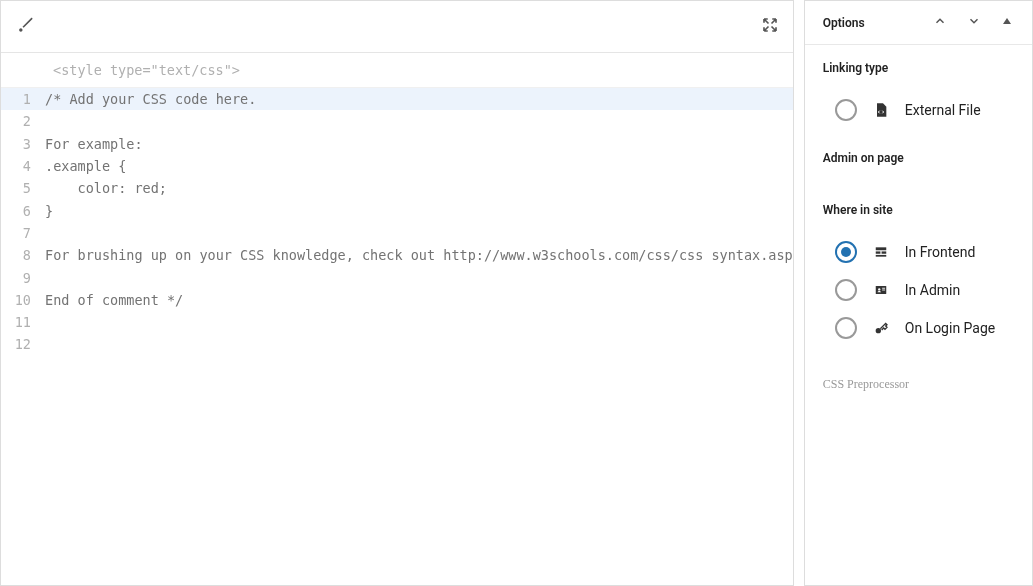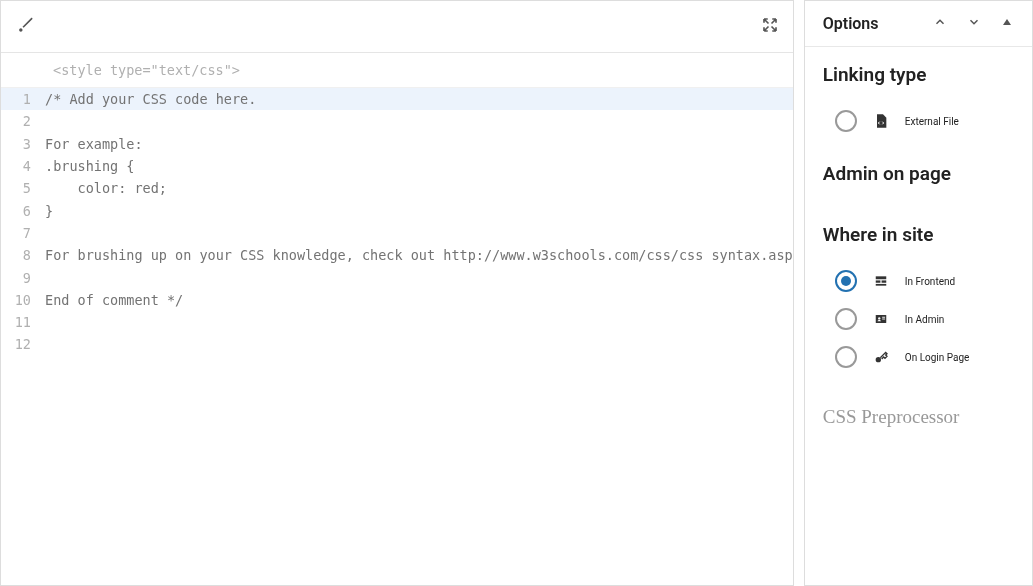--- a/index.html
+++ b/index.html
@@ -69,25 +69,25 @@
       padding: 0;
       overflow-y: auto;
     }
     .options-header {
       display: flex;
       justify-content: space-between;
       align-items: center;
       padding: 13px 18px;
       border-bottom: 1px solid #e8e8e8;
     }
-    .options-title { font-size: 16px; font-weight: 600; color: #222; }
+    .options-title { font-size: 12px; font-weight: 600; color: #222; }
     .options-nav { display: flex; gap: 18px; }
     .nav-icon { color: #555; cursor: pointer; }
     .section { padding: 16px 18px 6px; }
-    .section-title { font-size: 19px; font-weight: 600; color: #222; margin-bottom: 16px; }
+    .section-title { font-size: 12px; font-weight: 600; color: #222; margin-bottom: 16px; }
     .section-title.muted { color: #999; font-weight: 500; margin-top: 8px; font-family: Liberation Serif, serif; }
     .option-row {
       display: flex;
       align-items: center;
       gap: 14px;
       padding: 8px 0 8px 12px;
       cursor: pointer;
     }
     .radio {
       width: 22px; height: 22px;
@@ -104,21 +104,21 @@
       border-radius: 50%;
     }
     .opt-icon {
       width: 20px;
       display: flex;
       align-items: center;
       justify-content: center;
       color: #333;
       flex-shrink: 0;
     }
-    .opt-label { color: #222; font-size: 10px; }
+    .opt-label { color: #222; font-size: 14px; }
   </style>
 </head>
 <body>
 
 <div class="editor-panel">
   <div class="editor-toolbar">
     <span class="toolbar-icon">
       <svg width="20" height="20" viewBox="0 0 24 24" fill="currentColor">
           <path d="M7 16c-1.1 0-2 .9-2 2 0 1.1.9 2 2 2s2-.9 2-2c0-1.1-.9-2-2-2zm13.7-12.3c-.4-.4-1-.4-1.4 0L9 14l1.4 1.4 10.3-10.3c.4-.4.4-1 0-1.4z"></path>
         </svg>
@@ -128,21 +128,21 @@
           <path d="M4 4l6 6M4 4v5M4 4h5M20 4l-6 6M20 4v5M20 4h-5M4 20l6-6M4 20v-5M4 20h5M20 20l-6-6M20 20v-5M20 20h-5"></path>
         </svg>
     </span>
   </div>
   <div class="code-area">
     <div class="code-context">&lt;style type="text/css"&gt;</div>
     <div class="code-lines">
       <div class="line highlight"><span class="gutter">1</span><span class="content">/* Add your CSS code here.</span></div>
       <div class="line"><span class="gutter">2</span><span class="content"></span></div>
       <div class="line"><span class="gutter">3</span><span class="content">For example:</span></div>
-      <div class="line"><span class="gutter">4</span><span class="content">.brushing {</span></div>
+      <div class="line"><span class="gutter">4</span><span class="content">.example {</span></div>
       <div class="line"><span class="gutter">5</span><span class="content">    color: red;</span></div>
       <div class="line"><span class="gutter">6</span><span class="content">}</span></div>
       <div class="line"><span class="gutter">7</span><span class="content"></span></div>
       <div class="line"><span class="gutter">8</span><span class="content">For brushing up on your CSS knowledge, check out http://www.w3schools.com/css/css_syntax.asp</span></div>
       <div class="line"><span class="gutter">9</span><span class="content"></span></div>
       <div class="line"><span class="gutter">10</span><span class="content">End of comment */</span></div>
       <div class="line"><span class="gutter">11</span><span class="content"></span></div>
       <div class="line"><span class="gutter">12</span><span class="content"></span></div>
     </div>
   </div>

